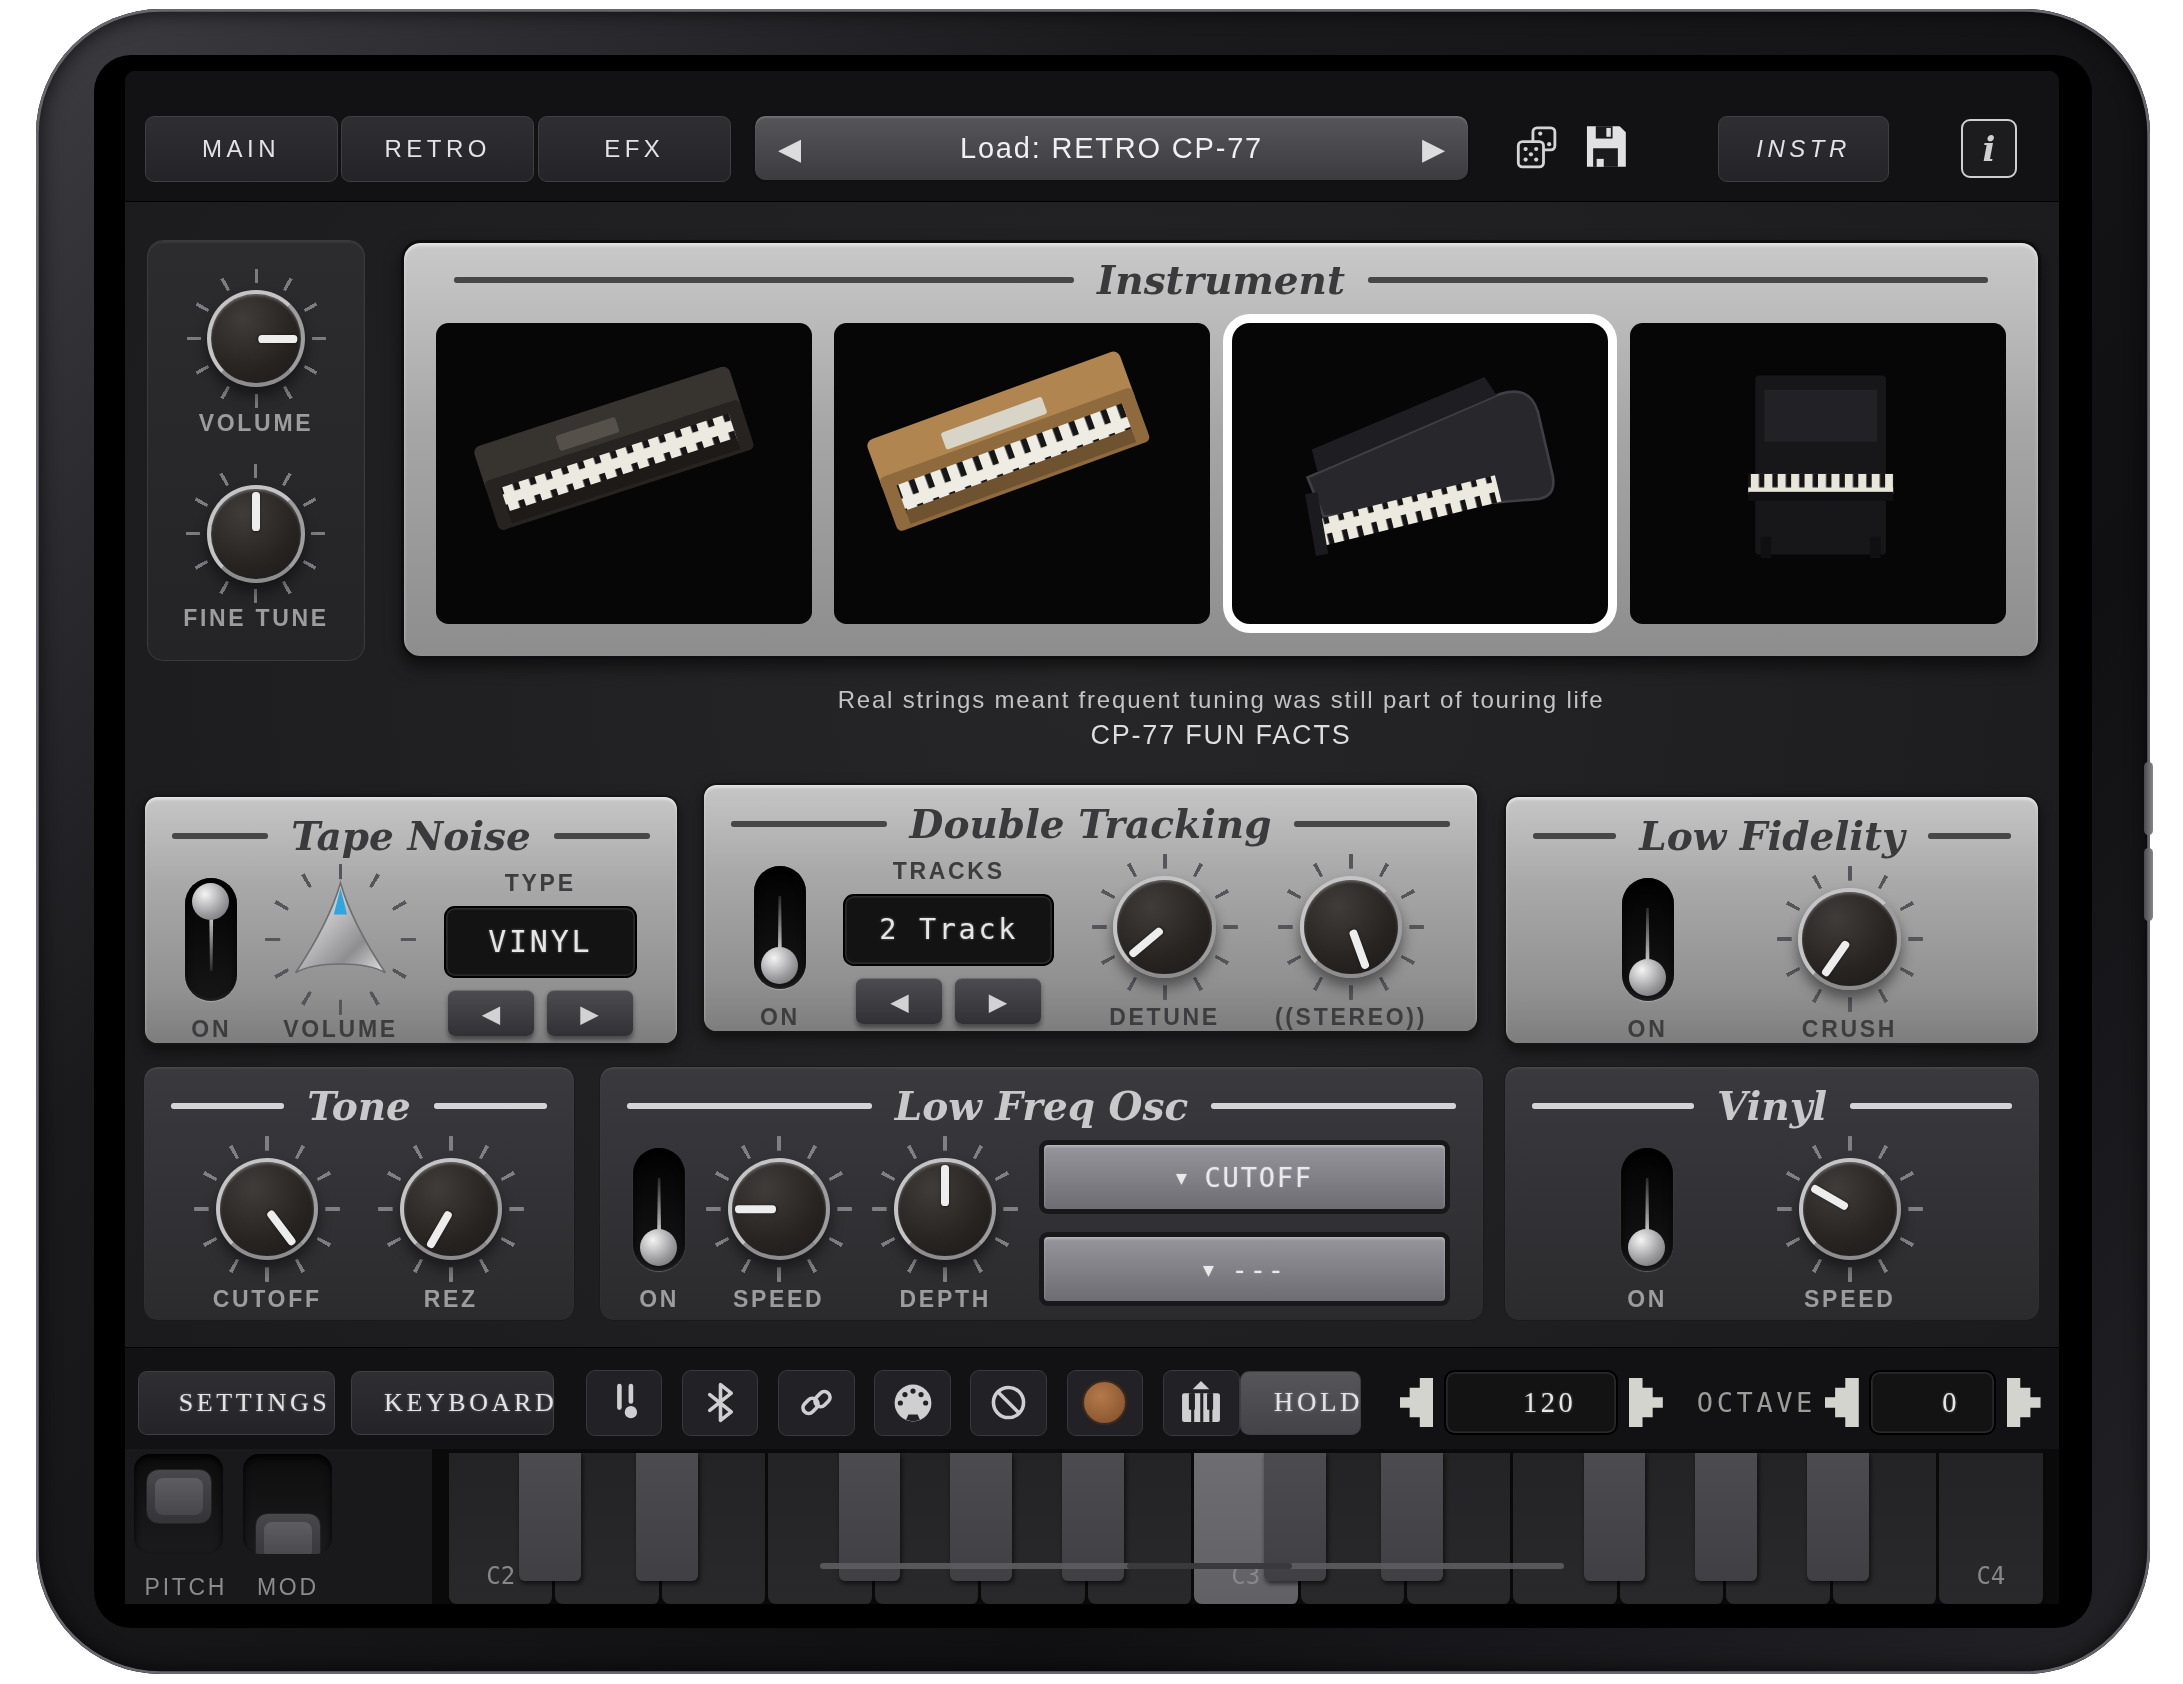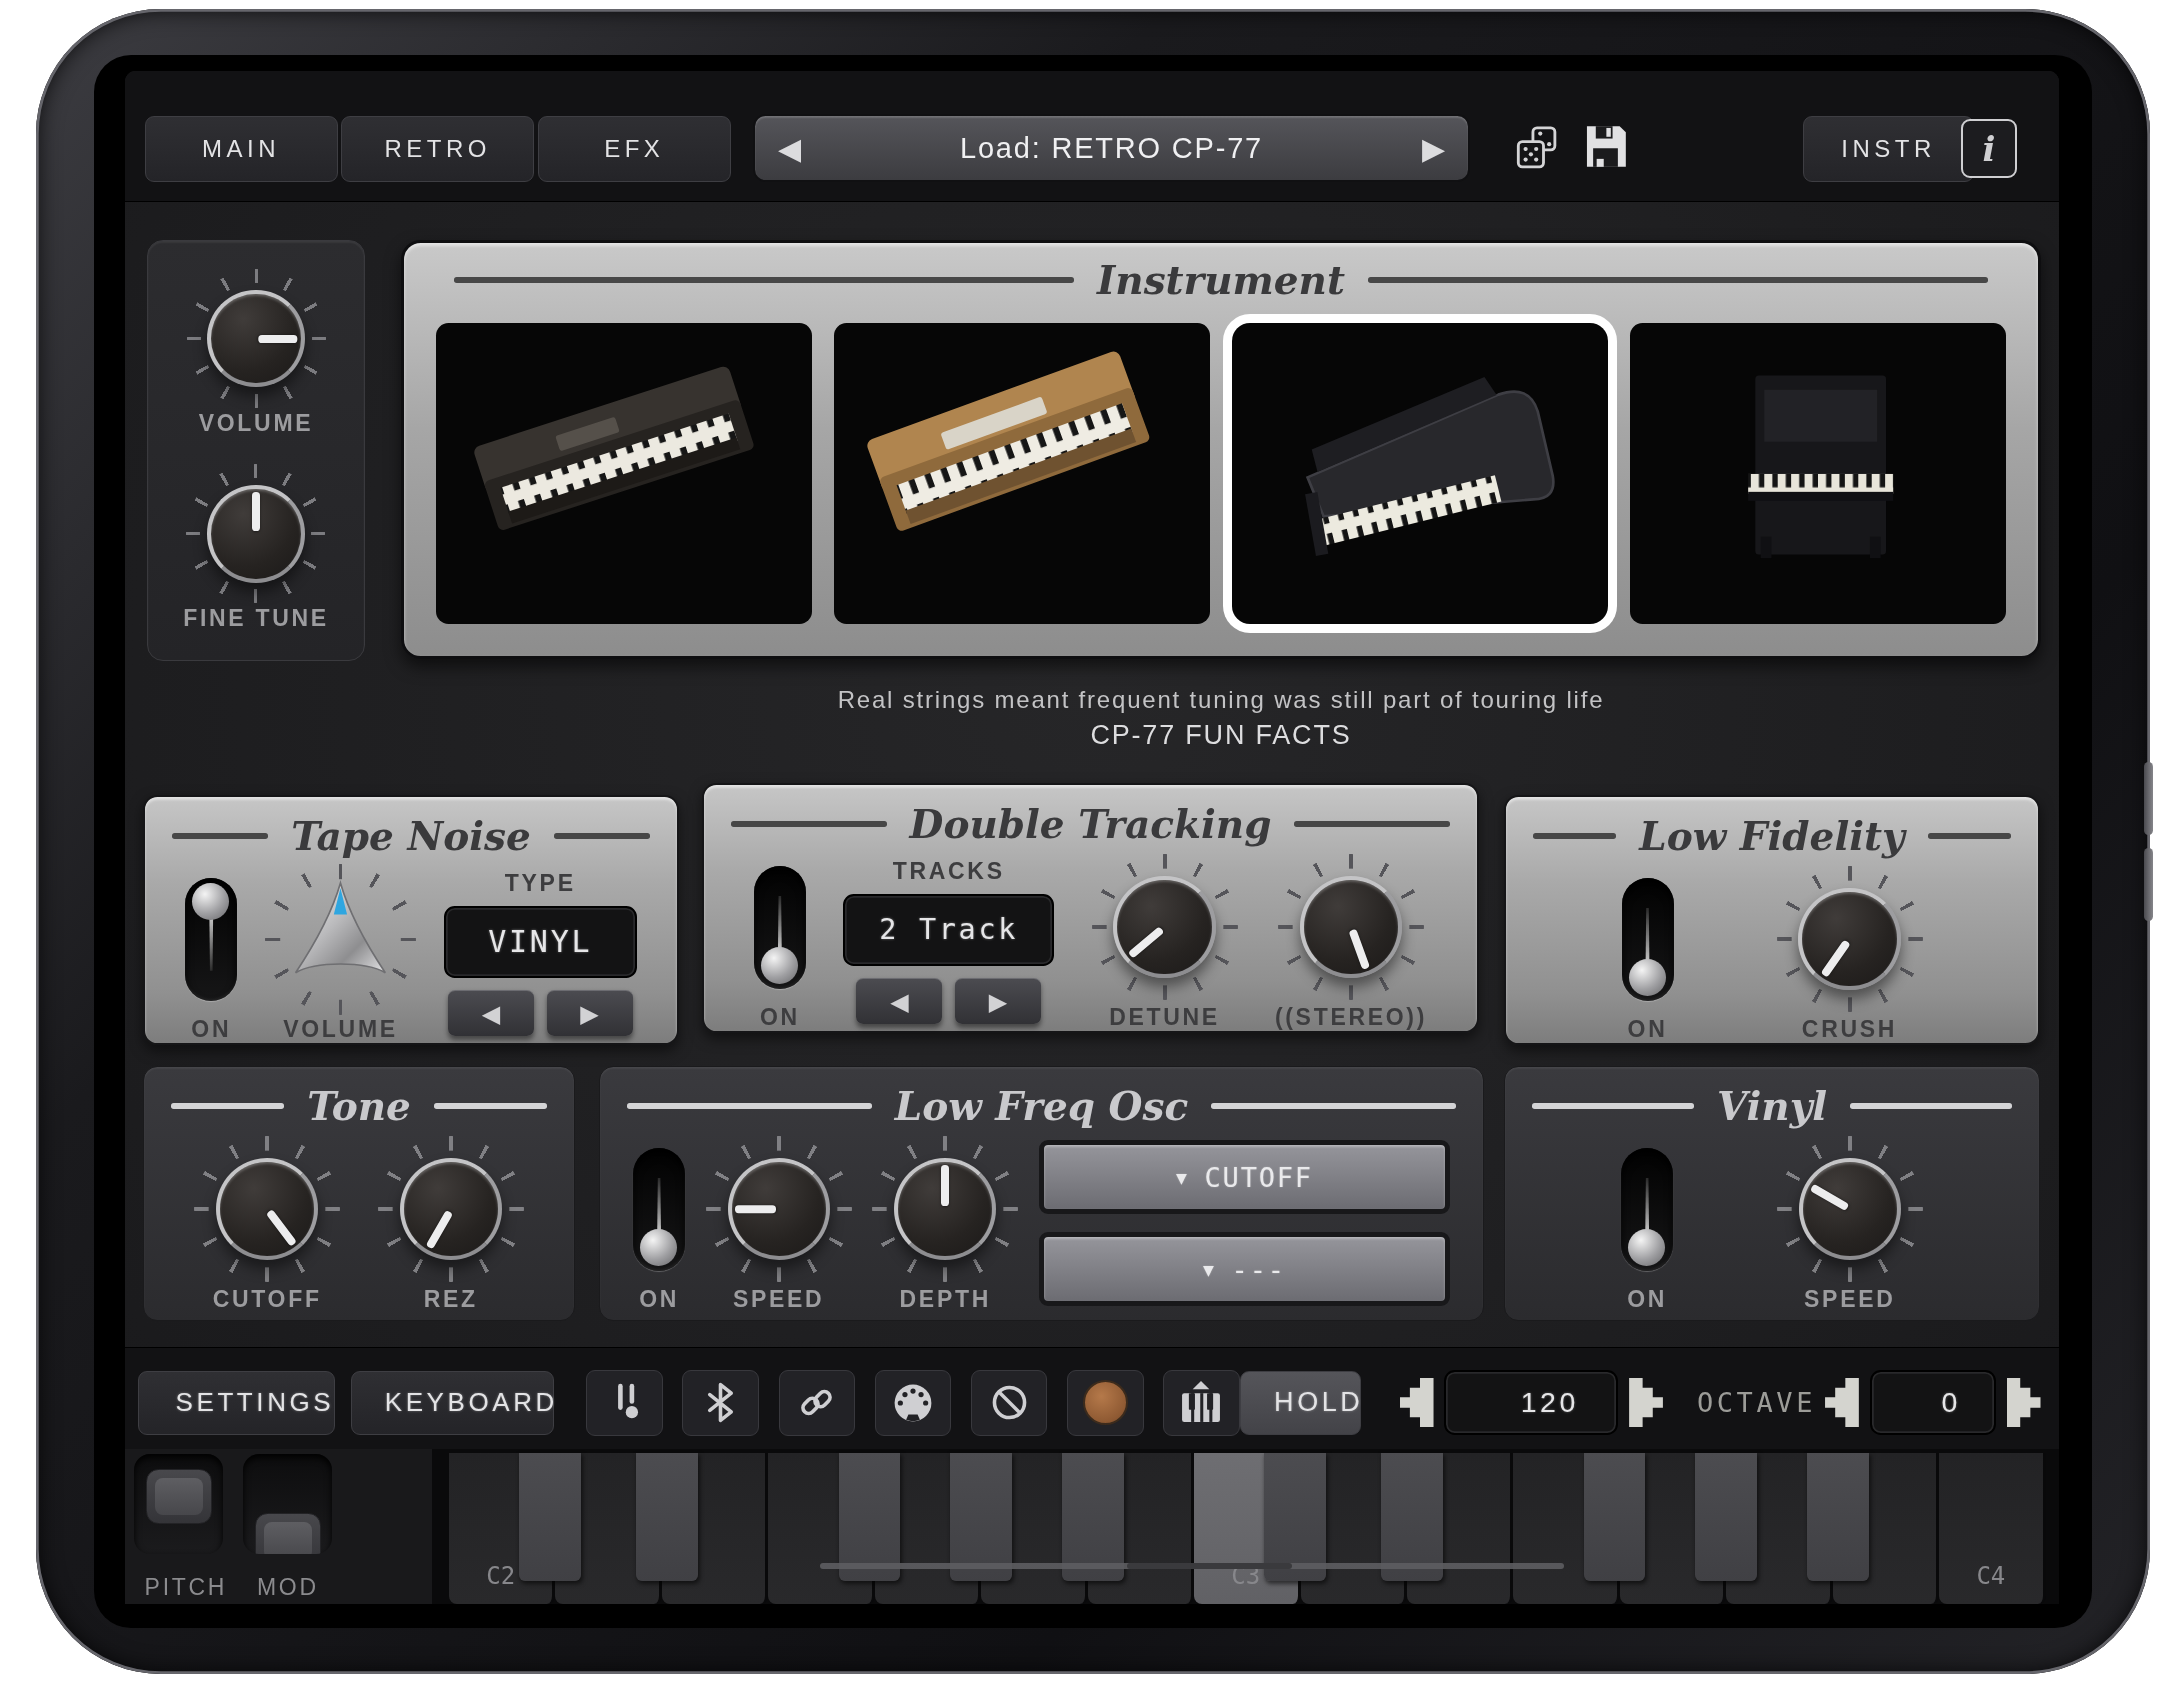--- a/index.html
+++ b/index.html
@@ -24,21 +24,21 @@
 
   
   .tabs{position:absolute;left:19.6px;top:45px;display:flex;gap:3.6px;}
   .tabs .btn{width:191px;height:64px;}
   .preset{position:absolute;left:628px;top:43px;width:717px;height:68px;border-radius:12.5px;
     background:linear-gradient(#55555a,#3c3c40);border:2.7px solid #101012;box-shadow:inset 0 1.8px 1.8px rgba(255,255,255,.18);
     display:flex;align-items:center;justify-content:space-between;padding:0 23px;box-sizing:border-box;}
   .preset .chev{font-size:30px;color:#dcdcde;}
   .preset .ptxt{color:#f0f0f2;font-size:29px;letter-spacing:1.8px;}
   .topicon{position:absolute;width:55px;height:55px;display:flex;align-items:center;justify-content:center;}
-  .instr-btn{position:absolute;left:1678px;top:45px;width:169px;height:64px;}
+  .instr-btn{position:absolute;left:1593px;top:45px;width:169px;height:64px;font-style:italic;}
   .info-btn{position:absolute;left:1836px;top:48px;width:52px;height:55px;border:2.7px solid #cfcfd2;border-radius:9px;
     display:flex;align-items:center;justify-content:center;color:#cfcfd2;font:bold italic 34px "DejaVu Serif",serif;background:#1c1c1f;}
 
   
   .panel{position:absolute;border-radius:14.3px;box-sizing:border-box;}
   .metal{background:linear-gradient(180deg,#c6c6c6,#a9a9a9 35%,#909090 80%,#7d7d7d);border:2.7px solid #151517;
     box-shadow:inset 0 2.7px 2.7px rgba(255,255,255,.5),0 5.3px 12.5px rgba(0,0,0,.5);}
   .dark{background:linear-gradient(180deg,#3a3a3e,#2b2b2e);border:1.8px solid #1a1a1c;box-shadow:inset 0 1.8px 1.8px rgba(255,255,255,.07);}
   .phead{display:flex;align-items:center;gap:23px;padding:16px 27px 0;}
   .pline{flex:1;height:6.2px;border-radius:2.7px;}
@@ -113,21 +113,21 @@
   .tiles{display:flex;justify-content:space-between;padding:19.6px 32px 0;}
   .tile{width:376px;height:301px;border-radius:12.5px;background:#060606;overflow:hidden;position:relative;}
   .tile.selected{box-shadow:0 0 0 9px #fff;border-radius:18px;}
   .tile svg{position:absolute;inset:0;width:100%;height:100%;}
   .fact{position:absolute;left:276px;width:1640px;text-align:center;letter-spacing:1.8px;}
   .fact1{top:615px;color:#c3c3c5;font-size:24px;}
   .fact2{top:649px;color:#dddddf;font-size:27px;}
 
   
   .toolbar{position:absolute;left:12.5px;top:1294px;width:1903px;height:75px;display:flex;align-items:center;}
-  .lcdfont{font-family:Liberation Sans, sans-serif;letter-spacing:3.6px;text-shadow:0 0 2.7px rgba(255,255,255,.35);padding-left:37px;}
+  .lcdfont{font-family:Liberation Serif, serif;letter-spacing:3.6px;text-shadow:0 0 2.7px rgba(255,255,255,.35);padding-left:37px;}
   .tb-btn{height:64px;box-sizing:border-box;}
   .stepper{width:34px;height:53px;background:#d4d4cf;}
   .step-left{clip-path:polygon(100% 4%,100% 96%,60% 96%,60% 78%,30% 78%,30% 60%,0% 60%,0% 40%,30% 40%,30% 22%,60% 22%,60% 4%);}
   .step-right{clip-path:polygon(0% 4%,0% 96%,40% 96%,40% 78%,70% 78%,70% 60%,100% 60%,100% 40%,70% 40%,70% 22%,40% 22%,40% 4%);}
   .octlabel{color:#9c9c98;font-size:27px;letter-spacing:3.6px;font-family:"DejaVu Sans Mono",monospace;}
 
   
   .kbzone{position:absolute;left:0;top:1378px;width:1934px;height:155px;background:#0a0a0b;}
   .wheels{position:absolute;left:0;top:0;width:307px;height:155px;background:#19191b;}
   .wtrack{position:absolute;top:5.3px;width:89px;height:100px;border-radius:16px;overflow:hidden;

